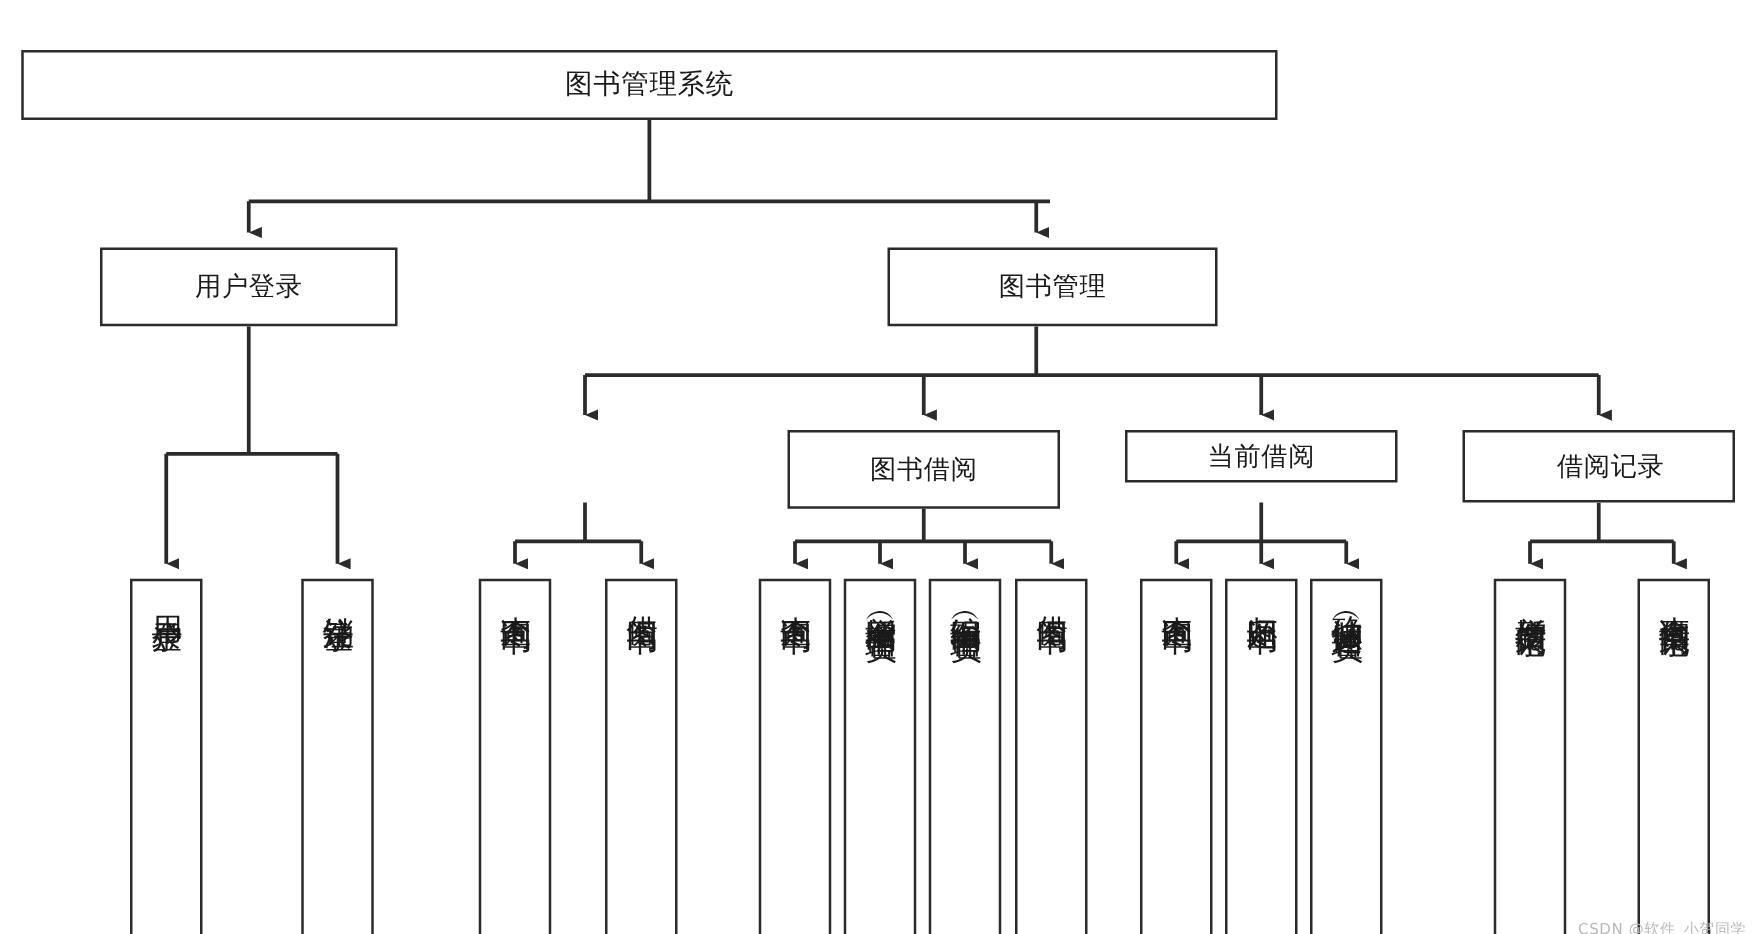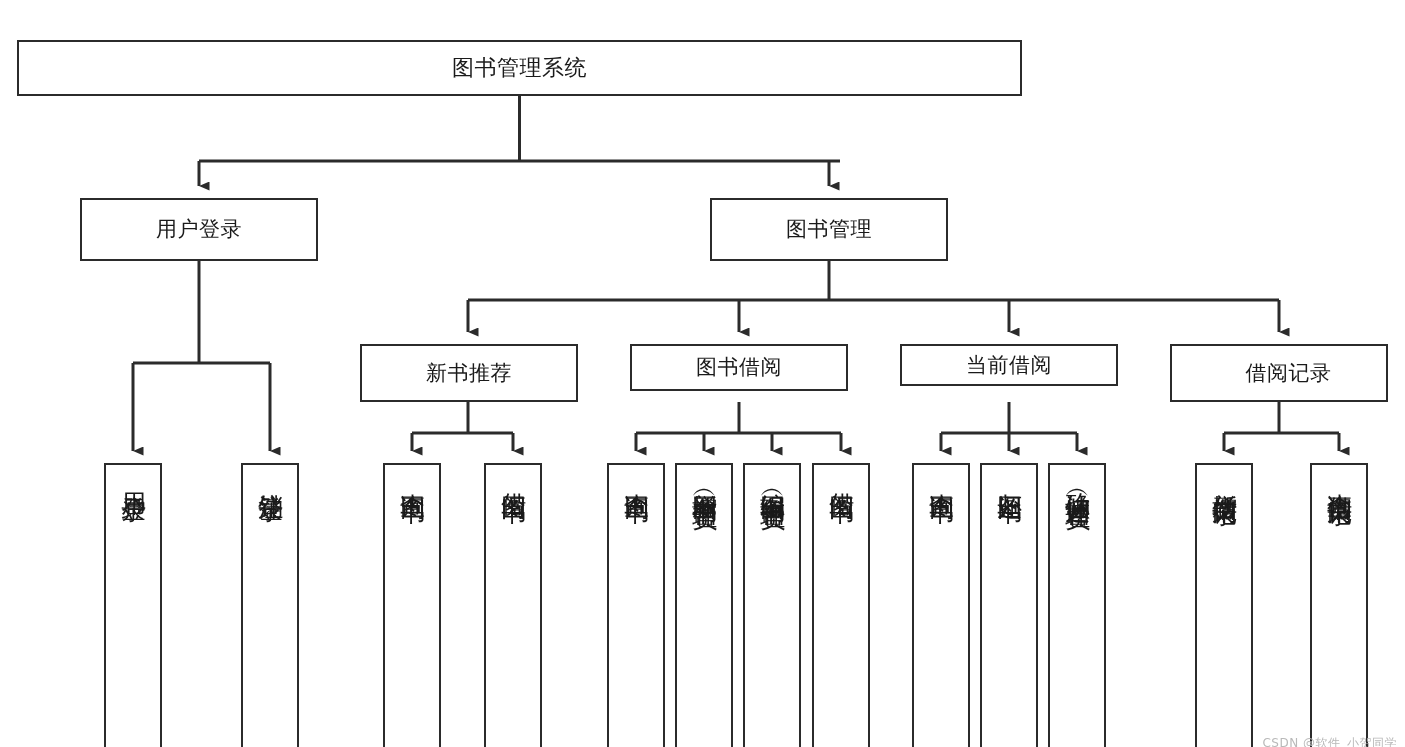--- a/index.html
+++ b/index.html
@@ -129,28 +129,25 @@
     </g>
   </svg>
 
   <div class="node horiz root" style="left:17px; top:12px; width:1005px; height:56px;">
     <span class="lbl">图书管理系统</span>
   </div>
 
   <div class="node horiz" style="left:80px; top:170px; width:238px; height:63px;">
     <span class="lbl">用户登录</span>
   </div>
-  <div class="node horiz" style="left:710px; top:170px; width:238px; height:63px;">
+  <div class="node horiz" style="left:710px; top:170px; width:264px; height:63px;">
     <span class="lbl">图书管理</span>
   </div>
 
-  <div class="node horiz" style="left:360px; top:316px; width:218px; height:58px;">
-    <span class="lbl">新书推荐</span>
-  </div>
-  <div class="node horiz" style="left:630px; top:316px; width:218px; height:47px;">
+  <div class="node horiz" style="left:630px; top:316px; width:218px; height:63px;">
     <span class="lbl">图书借阅</span>
   </div>
   <div class="node horiz" style="left:900px; top:316px; width:218px; height:42px;">
     <span class="lbl">当前借阅</span>
   </div>
   <div class="node horiz" style="left:1170px; top:316px; width:218px; height:58px;padding-left:19px;">
     <span class="lbl">借阅记录</span>
   </div>
 
   <div class="node vert" style="left:104px; top:435px; width:58px; height:300px;">

